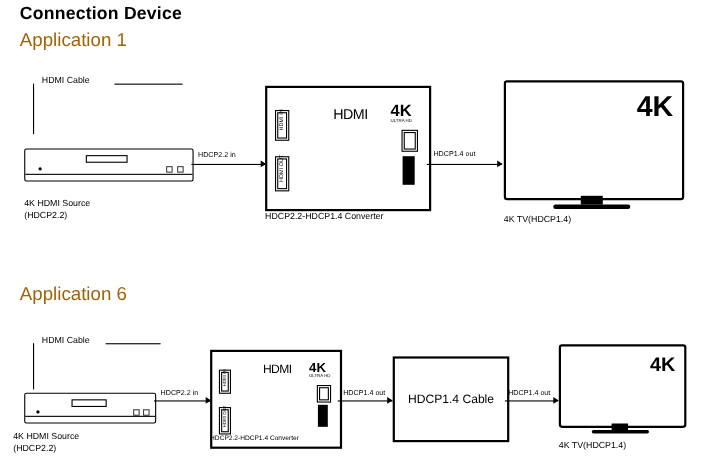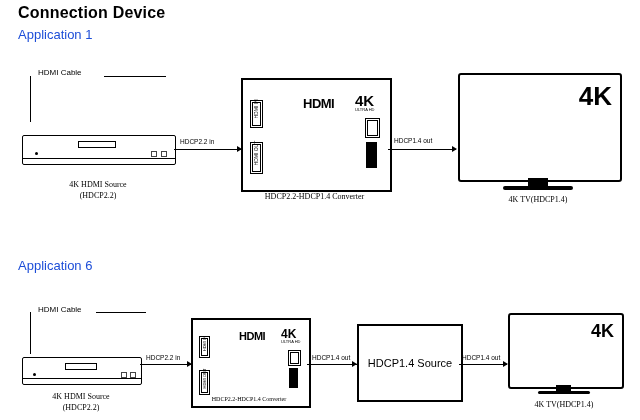--- a/index.html
+++ b/index.html
@@ -13,37 +13,37 @@
   }
   .canvas{position:relative;width:640px;height:420px;}
   .abs{position:absolute;}
 
   #title{
     left:18px;top:4px;
     font-size:16px;font-weight:bold;
     letter-spacing:.2px;
   }
   .app-label{
-    font-size:13px;
-    color:#1d4ed8;
+    font-size:17px;
+    color:#a16207;
   }
 
   
   .line{background:#000;position:absolute;}
   .hline{height:1px;}
   .vline{width:1px;}
 
   .cap{
     position:absolute;
     font-size:6.5px;
     color:#000;
     white-space:nowrap;
   }
   .cap.big{font-size:8px;}
-  .cap.center{text-align:center;font-family:Liberation Serif, serif;}
+  .cap.center{text-align:left;}
 
   
   .player{
     position:absolute;
     border:1px solid #000;
     background:#fff;
     border-radius:2px;
   }
   .player .slot{
     position:absolute;
@@ -85,21 +85,21 @@
   .port-label{
     position:absolute;
     font-size:5px;
     transform:rotate(-90deg);
     transform-origin:center center;
     white-space:nowrap;
     color:#000;
   }
   .hdmi-logo{
     position:absolute;
-    font-weight:bold;
+    font-weight:normal;
     letter-spacing:-.5px;
   }
   .fourk{
     position:absolute;
     font-weight:bold;
   }
   .fourk .sub{
     display:block;
     font-size:4px;
     font-weight:normal;
@@ -252,21 +252,21 @@
     </div>
     <div class="led" style="left:96px;top:48px;width:9px;height:20px;"></div>
   </div>
   <div class="cap abs center" style="left:191px;top:396px;width:116px;font-size:6px;">HDCP2.2-HDCP1.4 Converter</div>
 
   <div class="line hline" style="left:307px;top:364px;width:50px;"></div>
   <div class="arrow-head" style="left:352px;top:361px;"></div>
   <div class="cap abs" style="left:312px;top:354px;">HDCP1.4 out</div>
 
   <div class="devbox" style="left:357px;top:324px;width:102px;height:74px;">
-    <span>HDCP1.4 Source</span>
+    <span>HDCP1.4 Cable</span>
   </div>
 
   <div class="line hline" style="left:459px;top:364px;width:48px;"></div>
   <div class="arrow-head" style="left:503px;top:361px;"></div>
   <div class="cap abs" style="left:462px;top:354px;">HDCP1.4 out</div>
 
   <div class="tv" style="left:508px;top:313px;width:112px;height:72px;">
     <div class="screen"></div>
     <div class="tvtext" style="font-size:18px;">4K</div>
   </div>

